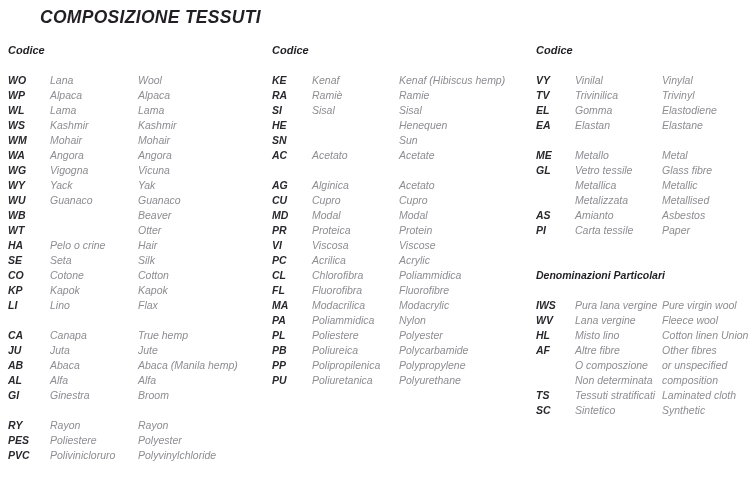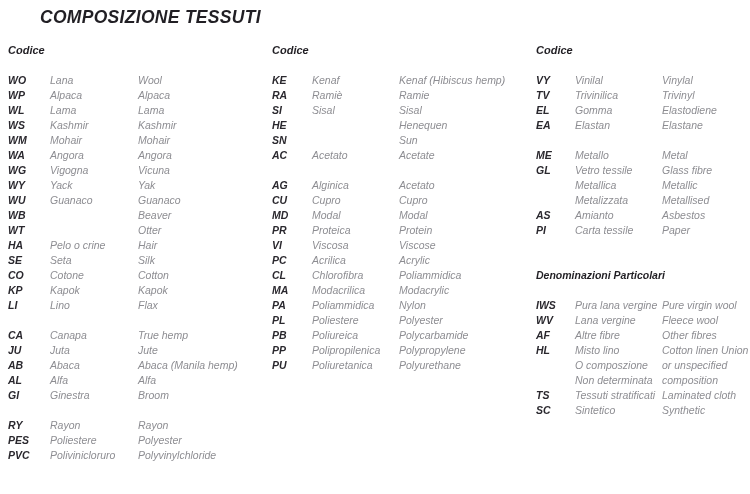--- a/index.html
+++ b/index.html
@@ -269,20 +269,25 @@
           <span class="cell code">PC</span>
           <span class="cell it">Acrilica</span>
           <span class="cell en">Acrylic</span>
         </div>
         <div class="row">
           <span class="cell code">CL</span>
           <span class="cell it">Chlorofibra</span>
           <span class="cell en">Poliammidica</span>
         </div>
         <div class="row">
+          <span class="cell code">FL</span>
+          <span class="cell it">Fluorofibra</span>
+          <span class="cell en">Fluorofibre</span>
+        </div>
+        <div class="row">
           <span class="cell code">MA</span>
           <span class="cell it">Modacrilica</span>
           <span class="cell en">Modacrylic</span>
         </div>
         <div class="row">
           <span class="cell code">PA</span>
           <span class="cell it">Poliammidica</span>
           <span class="cell en">Nylon</span>
         </div>
         <div class="row">
@@ -386,28 +391,28 @@
           <span class="cell code">IWS</span>
           <span class="cell it">Pura lana vergine</span>
           <span class="cell en">Pure virgin wool</span>
         </div>
         <div class="row">
           <span class="cell code">WV</span>
           <span class="cell it">Lana vergine</span>
           <span class="cell en">Fleece wool</span>
         </div>
         <div class="row">
+          <span class="cell code">HL</span>
+          <span class="cell it">Misto lino</span>
+          <span class="cell en">Cotton linen Union</span>
+        </div>
+        <div class="row">
           <span class="cell code">AF</span>
           <span class="cell it">Altre fibre</span>
           <span class="cell en">Other fibres</span>
-        </div>
-        <div class="row">
-          <span class="cell code">HL</span>
-          <span class="cell it">Misto lino</span>
-          <span class="cell en">Cotton linen Union</span>
         </div>
         <div class="row">
           <span class="cell code"></span>
           <span class="cell it">O composzione</span>
           <span class="cell en">or unspecified</span>
         </div>
         <div class="row">
           <span class="cell code"></span>
           <span class="cell it">Non determinata</span>
           <span class="cell en">composition</span>

